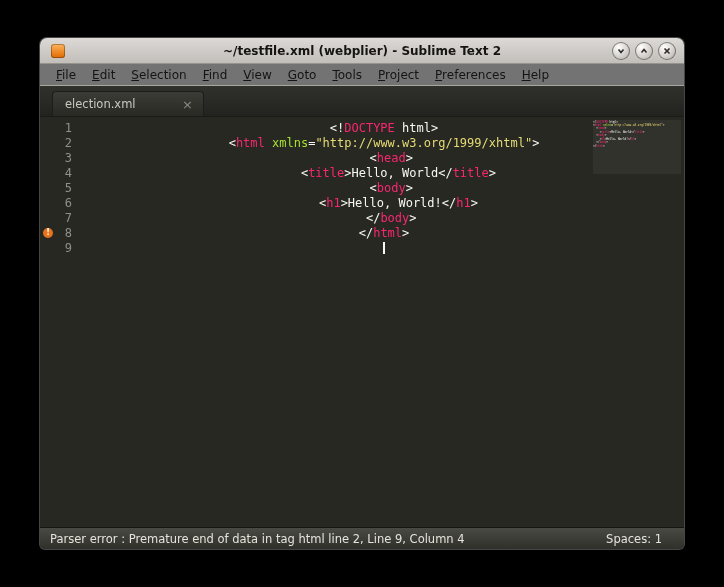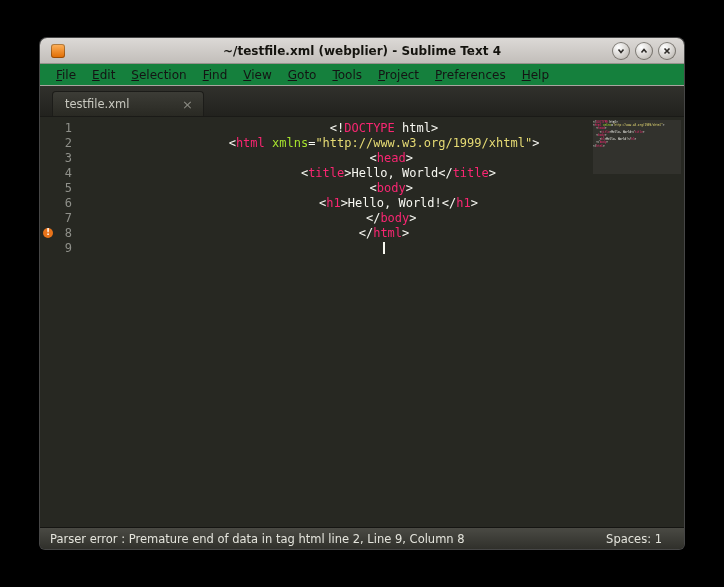--- a/index.html
+++ b/index.html
@@ -46,21 +46,21 @@
     width:18px; height:18px; border-radius:50%;
     background:radial-gradient(circle at 35% 30%, #ffffff, #c6c2bd 70%, #a3a099);
     box-shadow: inset 0 0 0 1px rgba(92,88,82,0.75);
     display:flex; align-items:center; justify-content:center;
     cursor:default;
   }
   .win-btn svg { display:block; }
   
   .menubar {
     height:22px; flex:0 0 22px;
-    background:#15803d;
+    background:#737373;
     border-bottom:1px solid #a9a5a0;
     display:flex; align-items:center;
     padding-left:8px;
     font-size:12px; color:#141414;
   }
   .menu-item { padding:2px 8px; white-space:nowrap; }
   .accel { text-decoration:underline; }
   
   .tabbar {
     height:31px; flex:0 0 31px;
@@ -139,21 +139,21 @@
     font-family:"DejaVu Sans", sans-serif;
   }
 </style>
 </head>
 <body>
 
 <div class="window">
 
   <div class="titlebar">
     <span class="window-icon"></span>
-    <div class="window-title">~/testfile.xml (webplier) - Sublime Text 4</div>
+    <div class="window-title">~/testfile.xml (webplier) - Sublime Text 2</div>
     <div class="window-buttons">
       <div class="win-btn">
         <svg width="10" height="10" viewBox="0 0 10 10">
           <path d="M2.5 3.5 L5 6.5 L7.5 3.5" fill="none" stroke="#2e2b28" stroke-width="1.6"></path>
         </svg>
       </div>
       <div class="win-btn">
         <svg width="10" height="10" viewBox="0 0 10 10">
           <path d="M2.5 6.5 L5 3.5 L7.5 6.5" fill="none" stroke="#2e2b28" stroke-width="1.6"></path>
         </svg>
@@ -174,21 +174,21 @@
       <div class="menu-item"><span class="accel">V</span>iew</div>
       <div class="menu-item"><span class="accel">G</span>oto</div>
       <div class="menu-item"><span class="accel">T</span>ools</div>
       <div class="menu-item"><span class="accel">P</span>roject</div>
       <div class="menu-item"><span class="accel">P</span>references</div>
       <div class="menu-item"><span class="accel">H</span>elp</div>
     </div>
 
   <div class="tabbar">
     <div class="tab">
-      <span class="tab-label">testfile.xml</span>
+      <span class="tab-label">election.xml</span>
       <span class="tab-close">×</span>
     </div>
   </div>
 
   <div class="editor">
     <div class="gutter">
         <div class="gutter-line"><span>1</span></div>
         <div class="gutter-line"><span>2</span></div>
         <div class="gutter-line"><span>3</span></div>
         <div class="gutter-line"><span>4</span></div>
@@ -199,17 +199,17 @@
         <div class="gutter-line"><span>9</span></div>
       </div>
     <div class="code"><div class="code-line"><span class="tok-plain">&lt;!</span><span class="tok-tag">DOCTYPE</span><span class="tok-plain"> html&gt;</span></div><div class="code-line"><span class="tok-plain">&lt;</span><span class="tok-tag">html</span><span class="tok-plain"> </span><span class="tok-attr">xmlns</span><span class="tok-plain">=</span><span class="tok-string">"http://www.w3.org/1999/xhtml"</span><span class="tok-plain">&gt;</span></div><div class="code-line"><span class="tok-plain">  &lt;</span><span class="tok-tag">head</span><span class="tok-plain">&gt;</span></div><div class="code-line"><span class="tok-plain">    &lt;</span><span class="tok-tag">title</span><span class="tok-plain">&gt;Hello, World&lt;/</span><span class="tok-tag">title</span><span class="tok-plain">&gt;</span></div><div class="code-line"><span class="tok-plain">  &lt;</span><span class="tok-tag">body</span><span class="tok-plain">&gt;</span></div><div class="code-line"><span class="tok-plain">    &lt;</span><span class="tok-tag">h1</span><span class="tok-plain">&gt;Hello, World!&lt;/</span><span class="tok-tag">h1</span><span class="tok-plain">&gt;</span></div><div class="code-line"><span class="tok-plain">  &lt;/</span><span class="tok-tag">body</span><span class="tok-plain">&gt;</span></div><div class="code-line"><span class="tok-plain">&lt;/</span><span class="tok-tag">html</span><span class="tok-plain">&gt;</span></div><div class="code-line"><span class="caret"></span></div></div>
     <div class="minimap">
       <div class="minimap-viewport"></div>
       <div class="minimap-content"><div class="code-line"><span class="tok-plain">&lt;!</span><span class="tok-tag">DOCTYPE</span><span class="tok-plain"> html&gt;</span></div><div class="code-line"><span class="tok-plain">&lt;</span><span class="tok-tag">html</span><span class="tok-plain"> </span><span class="tok-attr">xmlns</span><span class="tok-plain">=</span><span class="tok-string">"http://www.w3.org/1999/xhtml"</span><span class="tok-plain">&gt;</span></div><div class="code-line"><span class="tok-plain">  &lt;</span><span class="tok-tag">head</span><span class="tok-plain">&gt;</span></div><div class="code-line"><span class="tok-plain">    &lt;</span><span class="tok-tag">title</span><span class="tok-plain">&gt;Hello, World&lt;/</span><span class="tok-tag">title</span><span class="tok-plain">&gt;</span></div><div class="code-line"><span class="tok-plain">  &lt;</span><span class="tok-tag">body</span><span class="tok-plain">&gt;</span></div><div class="code-line"><span class="tok-plain">    &lt;</span><span class="tok-tag">h1</span><span class="tok-plain">&gt;Hello, World!&lt;/</span><span class="tok-tag">h1</span><span class="tok-plain">&gt;</span></div><div class="code-line"><span class="tok-plain">  &lt;/</span><span class="tok-tag">body</span><span class="tok-plain">&gt;</span></div><div class="code-line"><span class="tok-plain">&lt;/</span><span class="tok-tag">html</span><span class="tok-plain">&gt;</span></div><div class="code-line"></div></div>
     </div>
   </div>
 
   <div class="statusbar">
-    <span>Parser error : Premature end of data in tag html line 2, Line 9, Column 8</span>
+    <span>Parser error : Premature end of data in tag html line 2, Line 9, Column 4</span>
     <span>Spaces: 1</span>
   </div>
 
 </div>
 
 </body></html>

